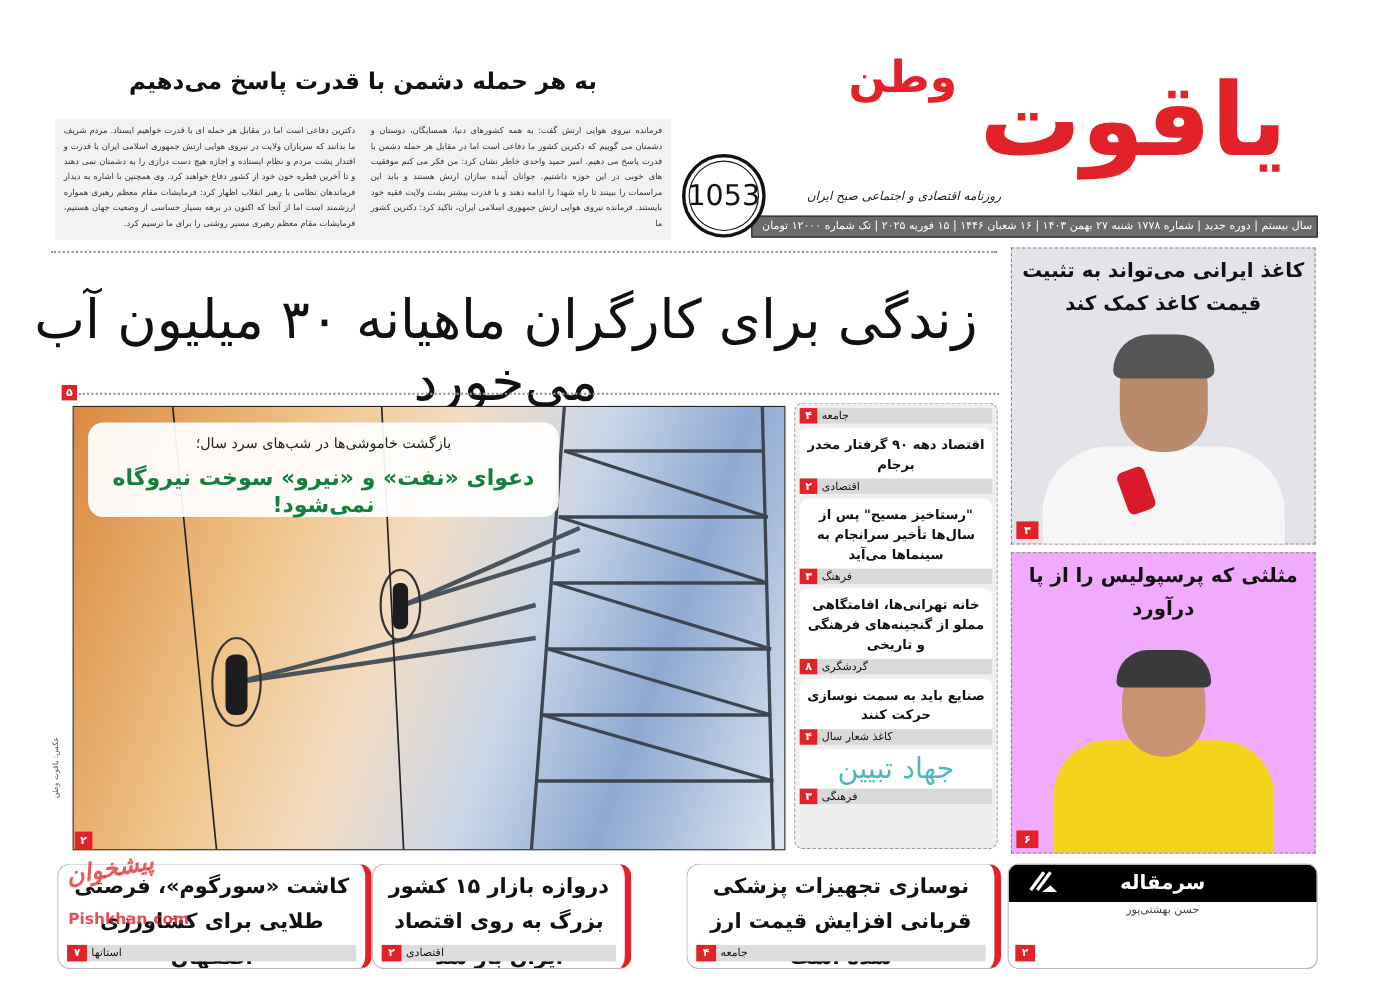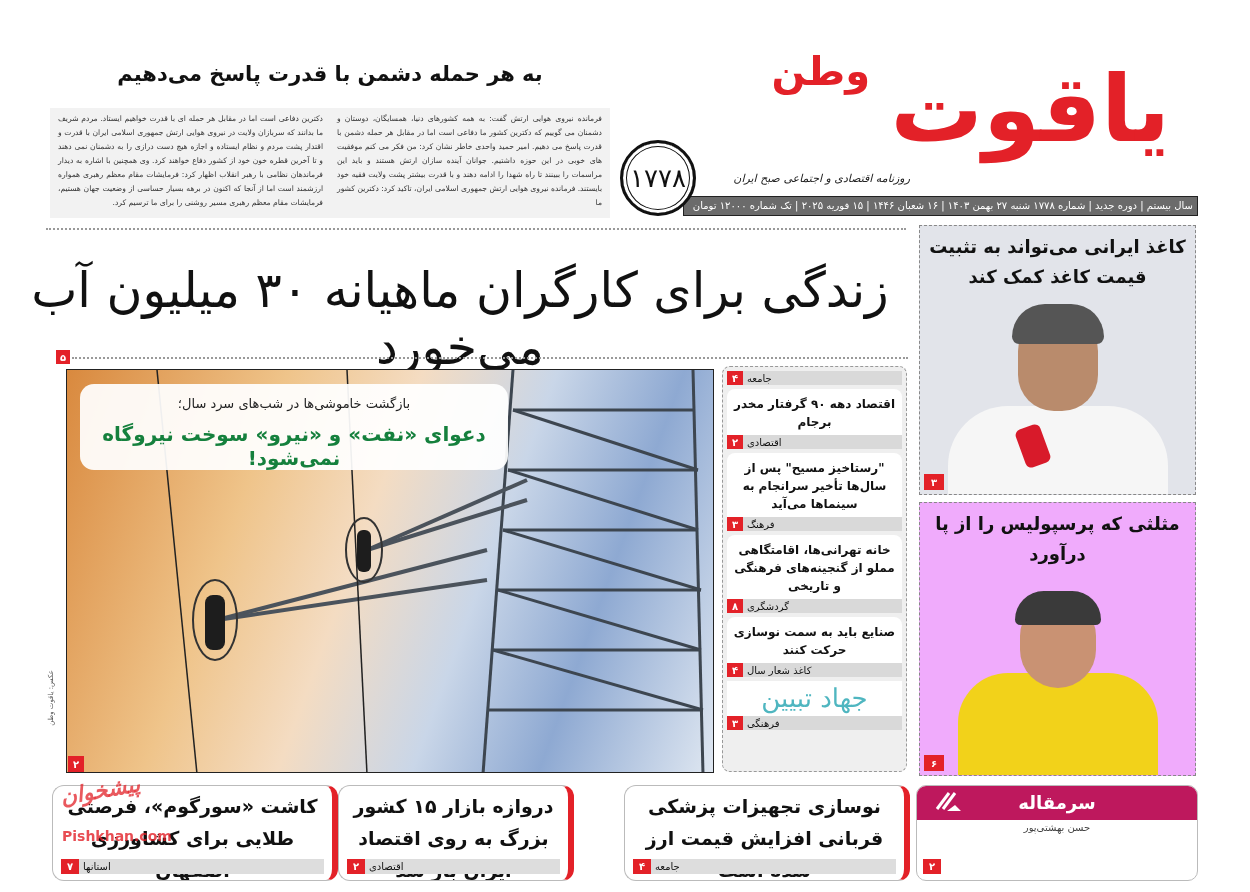--- a/index.html
+++ b/index.html
@@ -69,40 +69,40 @@
   
   .bottom-card { top: 785px; height: 96px; border: 1px solid #bbb; border-radius: 12px; border-right: 6px solid #e32128; background: #fff; overflow: hidden; }
   .bottom-card .bc-title { text-align: center; font-size: 19px; font-weight: 900; line-height: 32px; margin-top: 4px; }
   .bottom-card .bc-cat { position: absolute; left: 8px; right: 8px; bottom: 6px; height: 15px; background: #ddd; display: flex; align-items: center; gap: 4px; direction: ltr; font-size: 10px; }
   .bottom-card .bc-cat .page-tag { width: 18px; height: 15px; }
   .bc1 { left: 624px; width: 286px; }
   .bc2 { left: 338px; width: 236px; }
   .bc3 { left: 52px; width: 286px; }
 
   .editorial { left: 916px; top: 785px; width: 282px; height: 96px; border: 1px solid #bbb; border-radius: 10px; overflow: hidden; background: #fff; }
-  .ed-band { height: 34px; background: #be185d; color: #fff; text-align: center; font-size: 18px; font-weight: 900; line-height: 34px; position: relative; }
+  .ed-band { height: 34px; background: #000000; color: #fff; text-align: center; font-size: 18px; font-weight: 900; line-height: 34px; position: relative; }
   .ed-pen { position: absolute; left: 10px; top: 5px; width: 36px; height: 24px; }
   .ed-title { text-align: center; font-size: 19px; font-weight: 900; margin-top: 4px; }
   .ed-author { text-align: center; font-size: 10px; color: #444; margin-top: 2px; }
   .editorial .page-tag { position: absolute; left: 6px; bottom: 6px; width: 18px; height: 15px; }
 
   .watermark { left: 60px; top: 778px; font-size: 22px; color: rgba(226,33,40,0.75); font-weight: 700; font-style: italic; transform: rotate(-10deg); }
   .watermark2 { left: 62px; top: 828px; font-size: 14px; color: rgba(226,33,40,0.8); font-weight: 700; direction: ltr; }
 </style>
 </head>
 <body>
 
 <div class="abs logo-area">
   <div class="logo-sub">وطن</div>
   <div class="logo-main">یاقوت</div>
   <div class="logo-tagline">روزنامه اقتصادی و اجتماعی صبح ایران</div>
 </div>
 <div class="abs issue-strip">سال بیستم | دوره جدید | شماره ۱۷۷۸ شنبه ۲۷ بهمن ۱۴۰۳ | ۱۶ شعبان ۱۴۴۶ | ۱۵ فوریه ۲۰۲۵ | تک شماره ۱۲۰۰۰ تومان</div>
 <div class="abs issue-badge">
-  <span>۱۷۷۸</span>
+  <span>1053</span>
 </div>
 
 <div class="abs top-headline">به هر حمله دشمن با قدرت پاسخ می‌دهیم</div>
 <div class="abs top-body">
   <div class="col">فرمانده نیروی هوایی ارتش گفت: به همه کشورهای دنیا، همسایگان، دوستان و دشمنان می گوییم که دکترین کشور ما دفاعی است اما در مقابل هر حمله دشمن با قدرت پاسخ می دهیم. امیر حمید واحدی خاطر نشان کرد: من فکر می کنم موفقیت های خوبی در این حوزه داشتیم. جوانان آینده سازان ارتش هستند و باید این مراسمات را ببینند تا راه شهدا را ادامه دهند و با قدرت بیشتر پشت ولایت فقیه خود بایستند. فرمانده نیروی هوایی ارتش جمهوری اسلامی ایران، تاکید کرد: دکترین کشور ما</div>
   <div class="col">دکترین دفاعی است اما در مقابل هر حمله ای با قدرت خواهیم ایستاد. مردم شریف ما بدانند که سربازان ولایت در نیروی هوایی ارتش جمهوری اسلامی ایران با قدرت و اقتدار پشت مردم و نظام ایستاده و اجازه هیچ دست درازی را به دشمنان نمی دهند و تا آخرین قطره خون خود از کشور دفاع خواهند کرد. وی همچنین با اشاره به دیدار فرماندهان نظامی با رهبر انقلاب اظهار کرد: فرمایشات مقام معظم رهبری همواره ارزشمند است اما از آنجا که اکنون در برهه بسیار حساسی از وضعیت جهان هستیم، فرمایشات مقام معظم رهبری مسیر روشنی را برای ما ترسیم کرد.</div>
 </div>
 <div class="abs dotted-h" style="left:46px;top:228px;width:860px;"></div>
 
 <div class="abs main-headline">زندگی برای کارگران ماهیانه ۳۰ میلیون آب می‌خورد</div>

